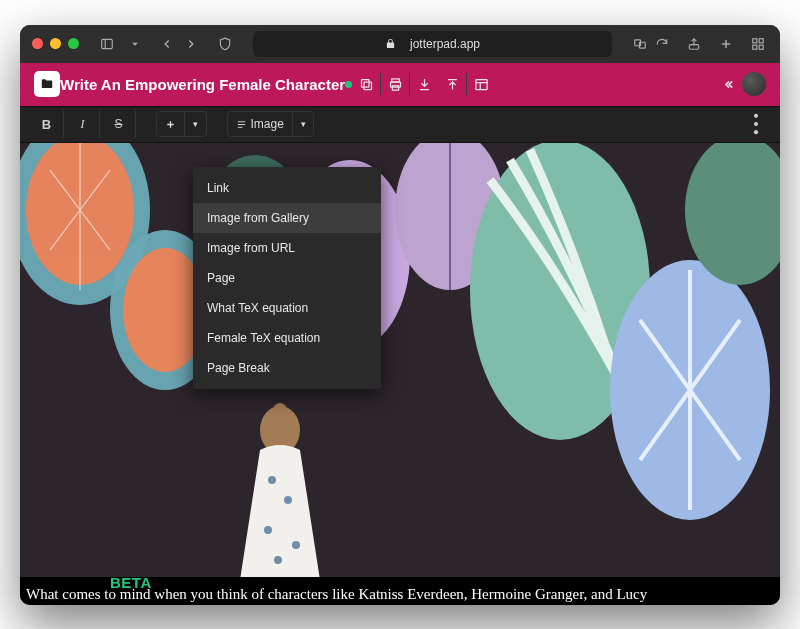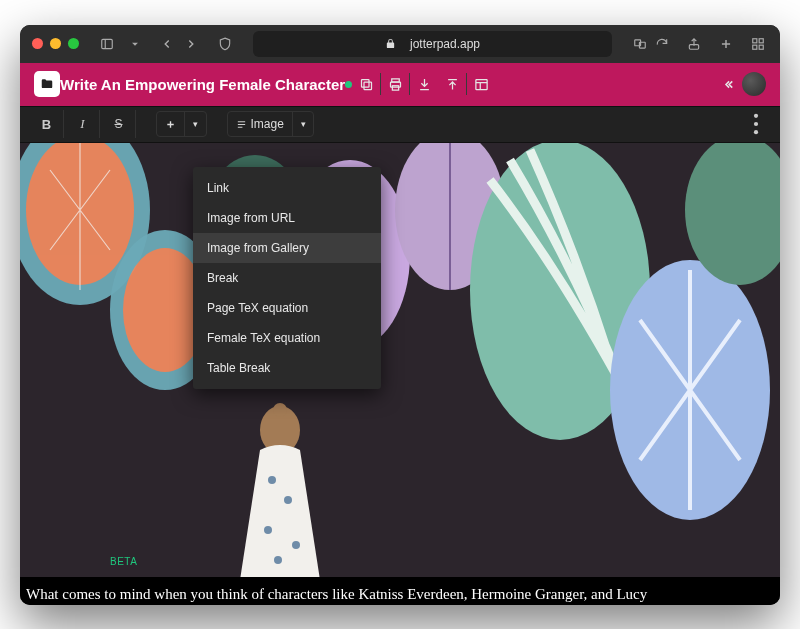--- a/index.html
+++ b/index.html
@@ -127,23 +127,23 @@
     position: relative;
     overflow: hidden;
   }
   .hero {
     position: absolute; inset: 0 0 28px 0;
     background: #2b262b;
   }
   .hero svg { width:100%; height:100%; display:block; }
   .beta-badge {
     position:absolute;
-    bottom: 38px; left: 90px;
-    font-size: 10px;
-    font-weight: 400;
+    bottom: 14px; left: 90px;
+    font-size: 15px;
+    font-weight: 700;
     color: #1fc77e;
     letter-spacing: 0.5px;
   }
   .body-text {
     position:absolute;
     bottom: 2px; left: 6px; right: 10px;
     font-family: Georgia, "Times New Roman", serif;
     font-size: 15px;
     color: #fff;
     margin-top: 26px;
@@ -375,21 +375,21 @@
           <circle cx="258" cy="420" r="4" fill="#6f8ca8"></circle>
         </g>
       </svg>
     </div>
     <span class="beta-badge">BETA</span>
     <div class="body-text">What comes to mind when you think of characters like Katniss Everdeen, Hermoine Granger, and Lucy</div>
   </div>
 
   <div class="menu">
     <div class="menu-item">Link</div>
+    <div class="menu-item hover">Image from Gallery</div>
     <div class="menu-item">Image from URL</div>
-    <div class="menu-item hover">Image from Gallery</div>
-    <div class="menu-item">Break</div>
-    <div class="menu-item">Page TeX equation</div>
+    <div class="menu-item">Page</div>
+    <div class="menu-item">What TeX equation</div>
     <div class="menu-item">Female TeX equation</div>
-    <div class="menu-item">Table Break</div>
+    <div class="menu-item">Page Break</div>
   </div>
 
 </div>
 
 </body></html>

